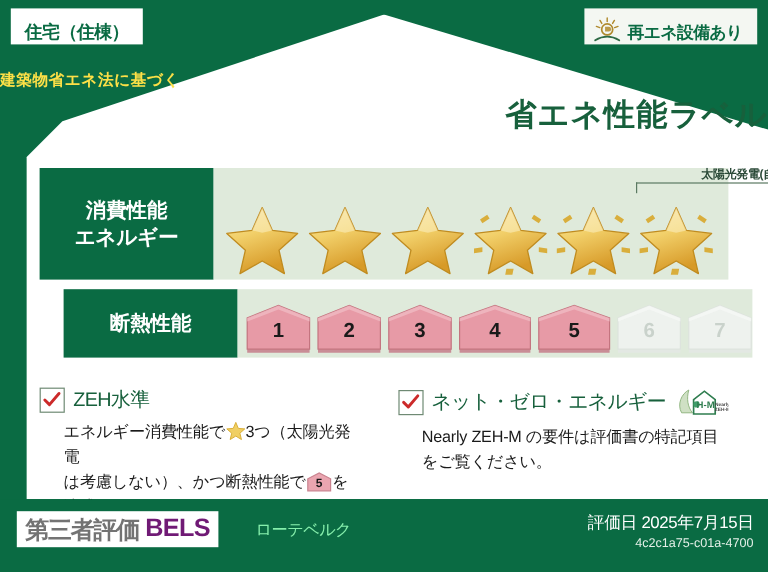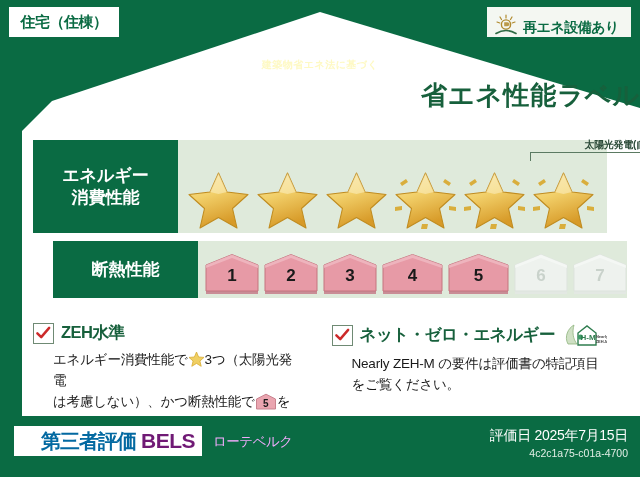--- a/index.html
+++ b/index.html
@@ -26,21 +26,21 @@
       640px 108px,
       640px 416px,
       22px 416px
     );
   }
   
   .chip-housing{
     position:absolute;left:9px;top:7px;
     width:110px;height:30px;
     background:#ffffff;
-    display:flex;align-items:center;justify-content:center;
+    display:flex;align-items:flex-end;justify-content:center;
     font-size:15px;font-weight:bold;color:#0a6b43;
     letter-spacing:-0.5px;
     z-index:6;
   }
   
   .chip-renew{
     position:absolute;left:487px;top:7px;
     width:144px;height:30px;
     background:#f4f7f2;
     display:flex;align-items:flex-end;
@@ -48,22 +48,22 @@
     z-index:6;
   }
   .chip-renew .txt{
     font-size:14px;font-weight:bold;color:#0a6b43;
     letter-spacing:-0.5px;margin-left:2px;
   }
   .sun-icon{width:30px;height:24px;flex:0 0 30px;}
   
   .title-sub{
     position:absolute;left:0;right:0;top:58px;
-    text-align:center;
-    font-size:10px;font-weight:bold;color:#fef9c3;
+    text-align:left;
+    font-size:13px;font-weight:bold;color:#fde047;
     letter-spacing:0.5px;
     z-index:5;
   }
   .title-main{
     position:absolute;left:0;right:0;top:78px;
     text-align:right;
     font-size:26px;font-weight:bold;color:#17603c;
     letter-spacing:1px;
     z-index:5;
   }
@@ -137,21 +137,21 @@
   .crit.left{padding-right:16px;}
   .crit.right{padding-left:20px;border-left:0;}
   .crit-head{display:flex;align-items:center;gap:7px;margin-bottom:6px;}
   .checkbox{
     width:19px;height:19px;flex:0 0 19px;
     border:1.5px solid #6f8a74;background:#fff;
     position:relative;
   }
   .checkbox svg{position:absolute;left:1px;top:0px;}
   .crit-title{
-    font-size:16.5px;font-weight:bold;color:#17603c;
+    font-size:16.5px;font-weight:normal;color:#17603c;
     letter-spacing:-0.5px;white-space:nowrap;
   }
   .crit-body{
     font-size:13.5px;color:#1a1a1a;line-height:1.55;
     letter-spacing:-0.2px;
     margin-left:20px;
   }
   .crit-body .inline-star{
     display:inline-block;vertical-align:-3px;width:17px;height:16px;
   }
@@ -167,25 +167,25 @@
   
   .bottom{
     position:absolute;left:0;top:416px;width:640px;height:61px;
     background:#0a6b43;z-index:7;
   }
   .bels-box{
     position:absolute;left:14px;top:10px;height:30px;
     background:#ffffff;display:flex;align-items:center;
     padding:0 7px;box-sizing:border-box;
   }
-  .bels-jp{font-size:20px;font-weight:bold;color:#0369a1;letter-spacing:-1px;margin-left:20px;}
+  .bels-jp{font-size:20px;font-weight:bold;color:#737373;letter-spacing:-1px;}
   .bels-en{font-size:21px;font-weight:bold;color:#701a75;margin-left:5px;letter-spacing:-0.5px;}
   .owner{
     position:absolute;left:213px;top:17px;
-    font-size:13.5px;color:#f0abfc;letter-spacing:-0.5px;
+    font-size:13.5px;color:#86efac;letter-spacing:-0.5px;
   }
   .date{
     position:absolute;right:12px;top:11px;
     font-size:14px;color:#ffffff;letter-spacing:-0.3px;
   }
   .uid{
     position:absolute;right:12px;top:31px;
     font-size:10.5px;color:#e3efe7;letter-spacing:0px;
   }
 </style>
@@ -216,22 +216,22 @@
       </svg>
     </span>
     <span class="txt">再エネ設備あり</span>
   </div>
 
   <div class="title-sub">建築物省エネ法に基づく</div>
   <div class="title-main">省エネ性能ラベル</div>
 
   <div class="row" id="row-energy">
     <div class="row-label">
+      <span>消費性能</span>
       <span>エネルギー</span>
-      <span>消費性能</span>
     </div>
     <div class="row-body">
       <div class="solar-note">太陽光発電(自家消費)分</div>
       <div class="solar-bracket"></div>
       <div class="stars" id="stars-container">
           <div class="star-cell">
       <svg viewBox="0 0 69 64" width="69" height="64">
         <defs>
           <linearGradient id="sg0" x1="0" y1="0" x2="0.35" y2="1">
             <stop offset="0%" stop-color="#f6e6a8"></stop>

